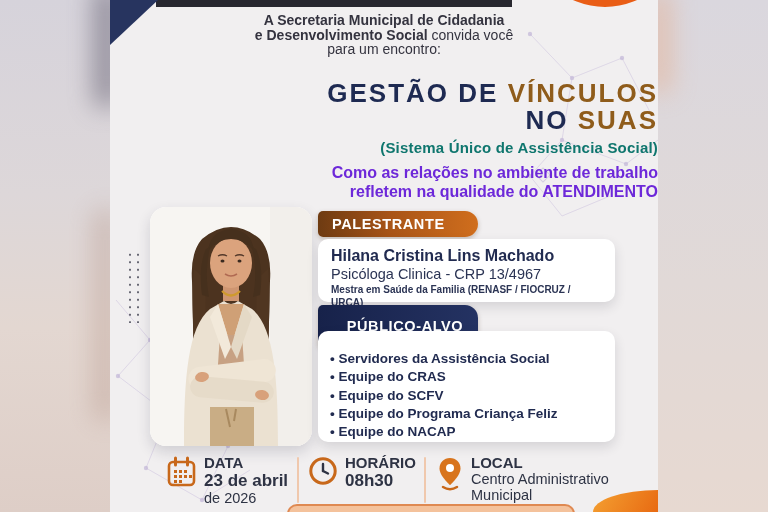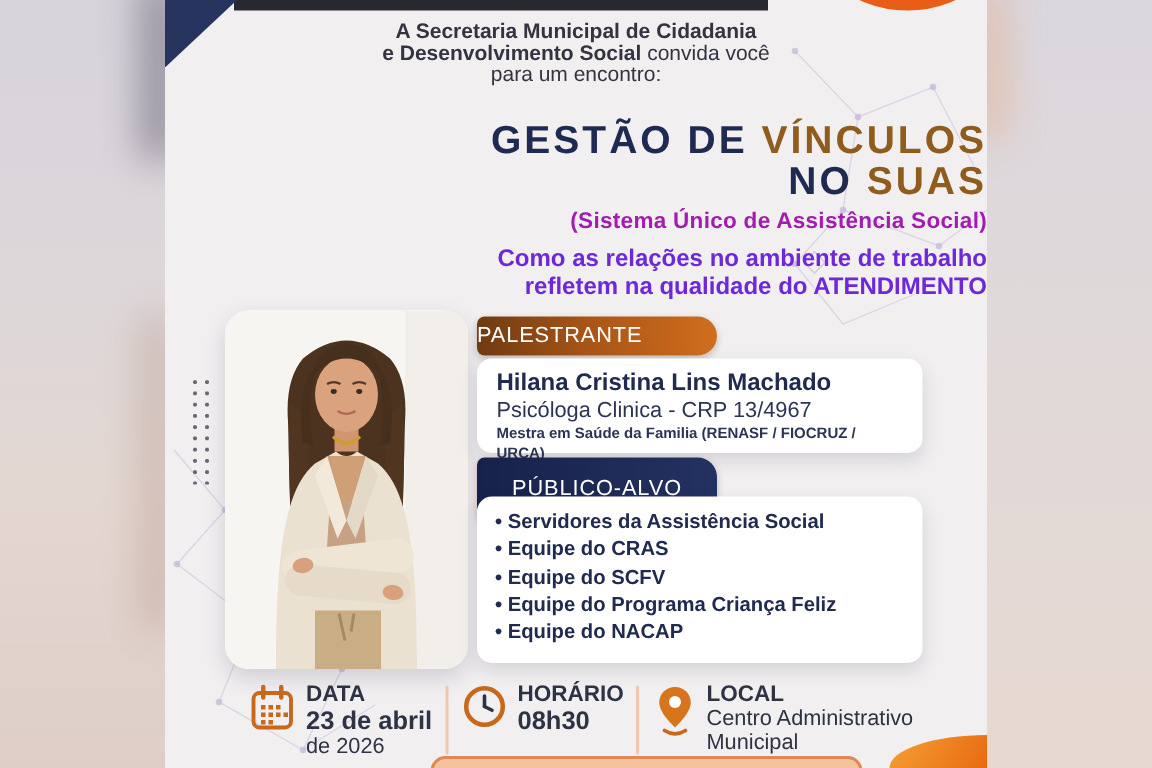--- a/index.html
+++ b/index.html
@@ -28,44 +28,44 @@
     border:58px solid #e95d16; border-radius:50%; }
 
   .invite { position:absolute; left:0; top:13px; width:100%; text-align:center;
     font-size:14px; line-height:14.5px; color:#34333f; font-weight:400; }
   .invite b { font-weight:700; }
 
   .title-block { position:absolute; left:0; top:80px; width:100%; text-align:right; }
   .title-line { font-size:26px; line-height:27px; font-weight:700; letter-spacing:2px; }
   .t-navy { color:#1e2a52; }
   .t-brown { color:#8f5c1b; }
-  .subtitle { margin-top:5px; font-size:15px; font-weight:600; color:#a21caf; letter-spacing:.2px; }
+  .subtitle { margin-top:5px; font-size:15px; font-weight:600; color:#0f766e; letter-spacing:.2px; }
   .tagline { margin-top:7px; font-size:16px; line-height:19px; font-weight:700; color:#6d28d9; }
 
   .dots-deco { position:absolute; left:16px; top:251px; width:15px; height:72px; opacity:.75;
     background-image:radial-gradient(circle,#3c3c4c 1.2px,transparent 1.5px); background-size:8px 7.5px; }
 
   .photo-card { position:absolute; left:40px; top:207px; width:162px; height:239px;
     background:#ffffff; border-radius:16px; box-shadow:0 6px 14px rgba(40,40,60,.16); overflow:hidden; }
 
   .ribbon { position:absolute; left:208px; width:160px; height:26px;
-    border-radius:5px 13px 13px 5px; display:flex; align-items:center; 
-    color:#fff; font-size:14.5px; font-weight:400; letter-spacing:.6px;
+    border-radius:5px 13px 13px 5px; display:flex; align-items:center; padding-left:14px;
+    color:#fff; font-size:14.5px; font-weight:700; letter-spacing:.6px;
     box-shadow:0 2px 5px rgba(60,30,0,.25); }
   .ribbon-speaker { top:211px; background:linear-gradient(90deg,#6e3b12,#a85417 45%,#d06e1d); }
   .ribbon-audience { top:305px; height:42px; background:linear-gradient(90deg,#17224a,#243262);justify-content:center; }
 
   .card { position:absolute; left:208px; width:297px; background:#fff; border-radius:10px;
     box-shadow:0 5px 12px rgba(40,40,60,.14); }
   .card-speaker { top:239px; height:63px; padding:7px 12px 0 13px; }
   .speaker-name { font-size:16px; font-weight:700; color:#212b50; line-height:19px; }
   .speaker-role { font-size:14.5px; font-weight:500; color:#2b3454; line-height:18px; }
   .speaker-cred { font-size:10px; font-weight:700; color:#2b3454; line-height:13px; }
   .card-audience { top:331px; height:111px; padding:8px 8px 0 12px; }
-  .aud-list { list-style:none; }
+  .aud-list { list-style:none;margin-top:11px; }
   .aud-list li { font-size:13.5px; font-weight:600; color:#212b50; line-height:18.3px; }
   .aud-list li::before { content:"• "; }
 
   .info-row { position:absolute; left:0; top:453px; width:548px; height:52px; color:#2e3344; }
   .info-group { position:absolute; display:flex; gap:7px; align-items:flex-start; }
   .ig-date { left:56px; top:2px; }
   .ig-time { left:198px; top:2px; }
   .ig-loc  { left:326px; top:2px; }
   .info-label { font-size:15px; font-weight:700; line-height:16px; }
   .info-strong { font-size:17px; font-weight:700; line-height:19px; }

